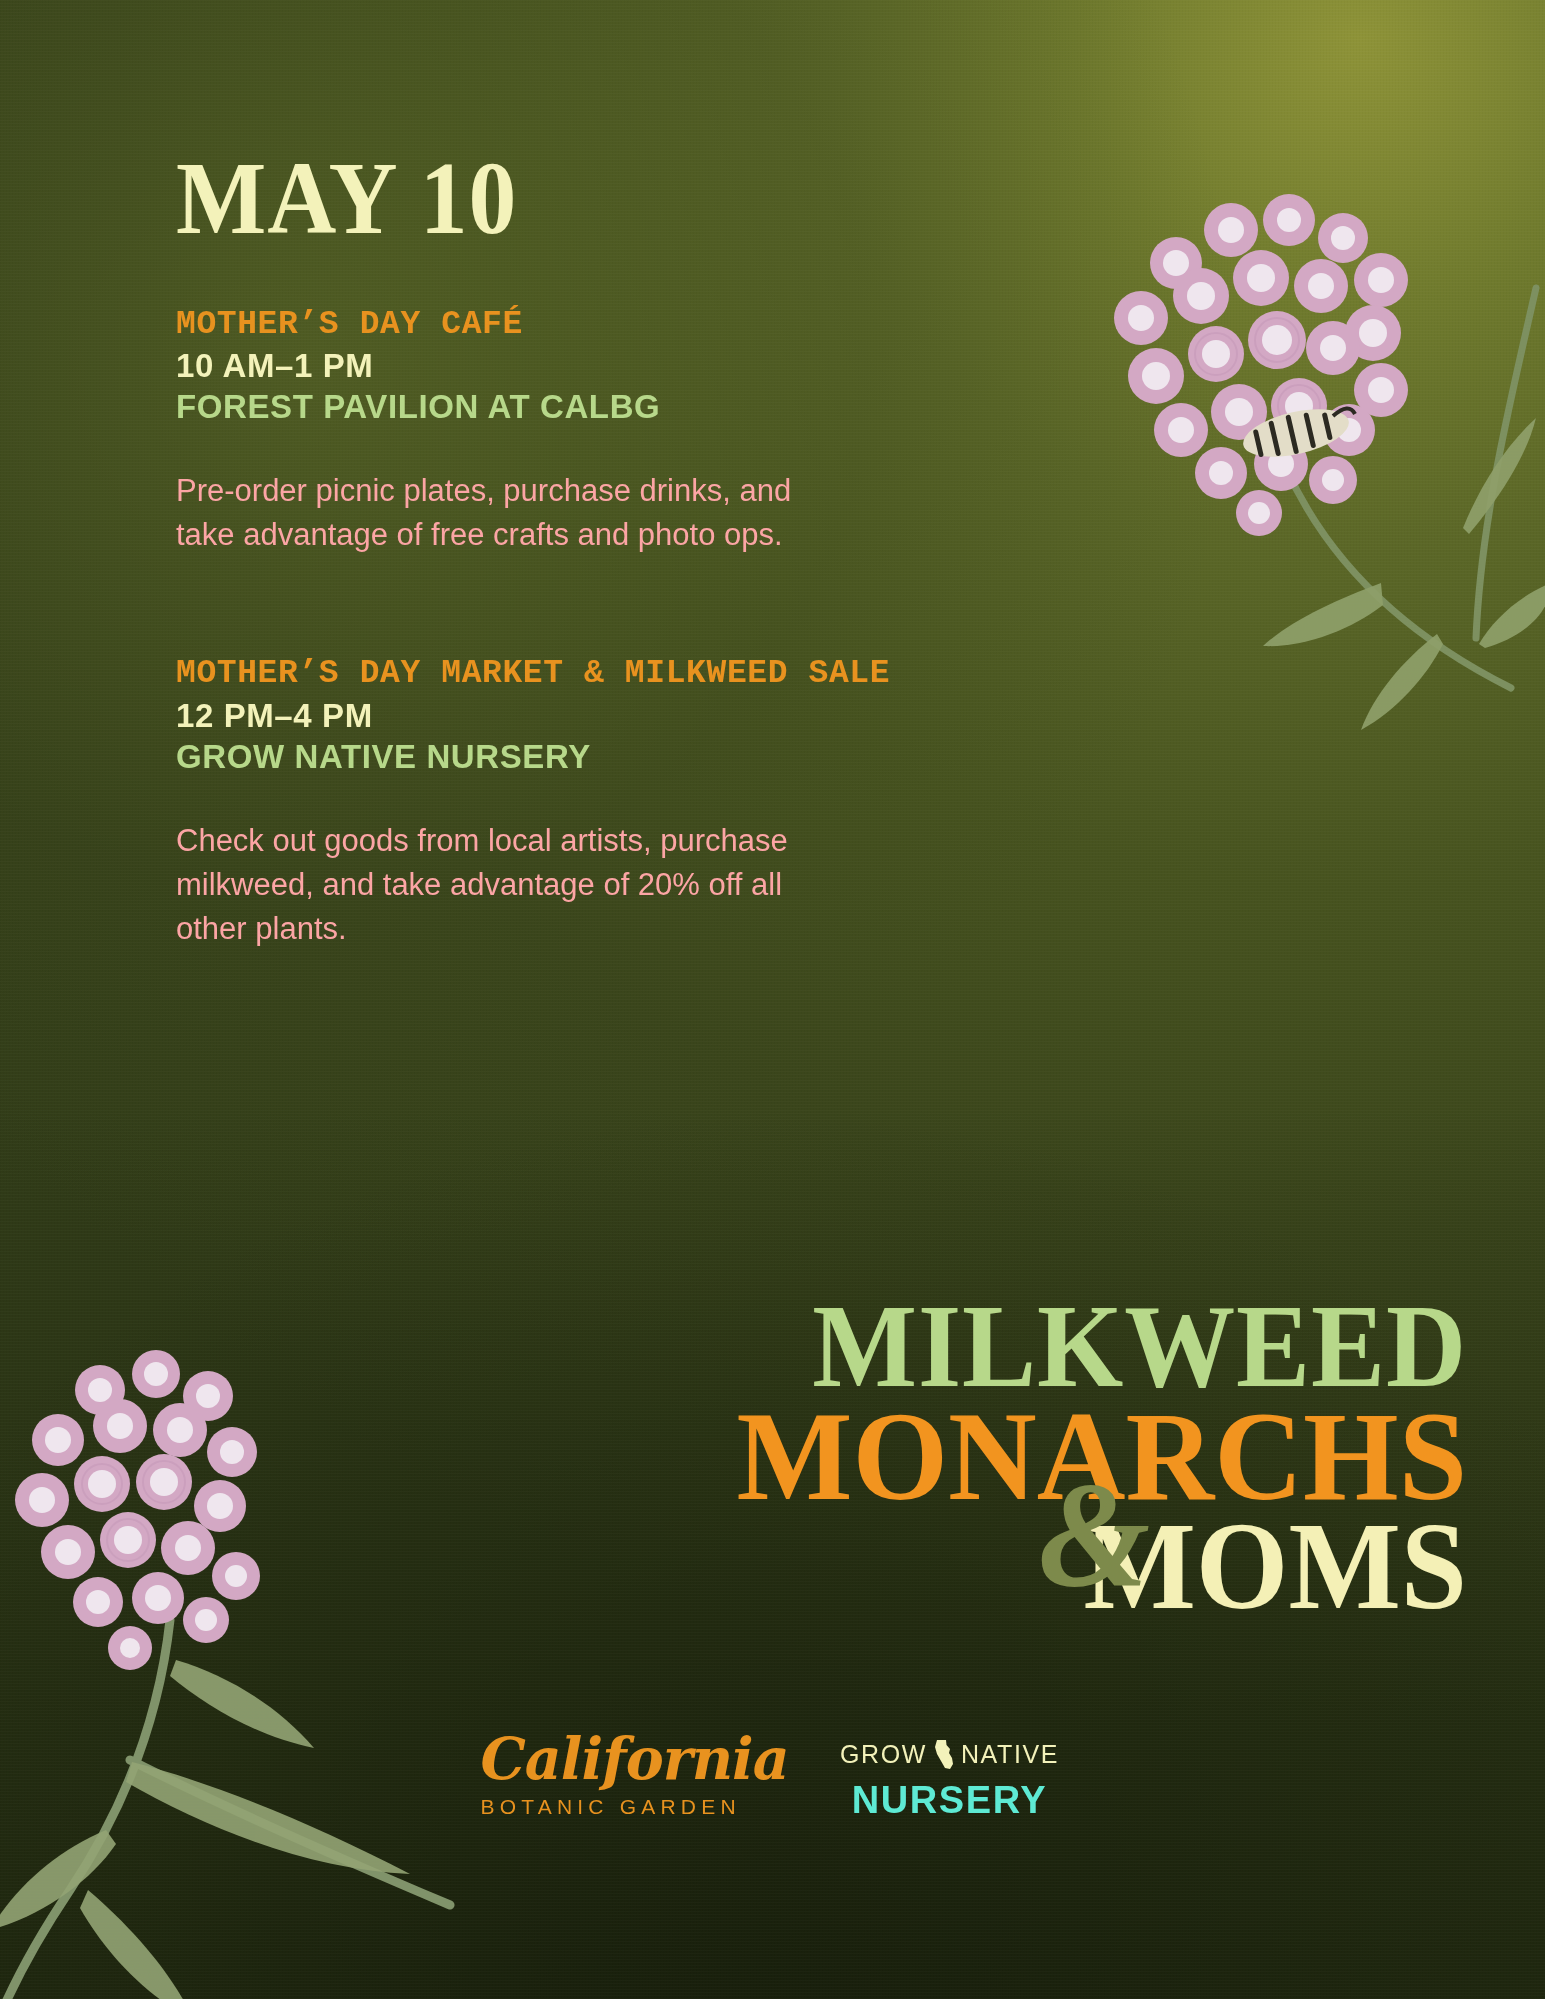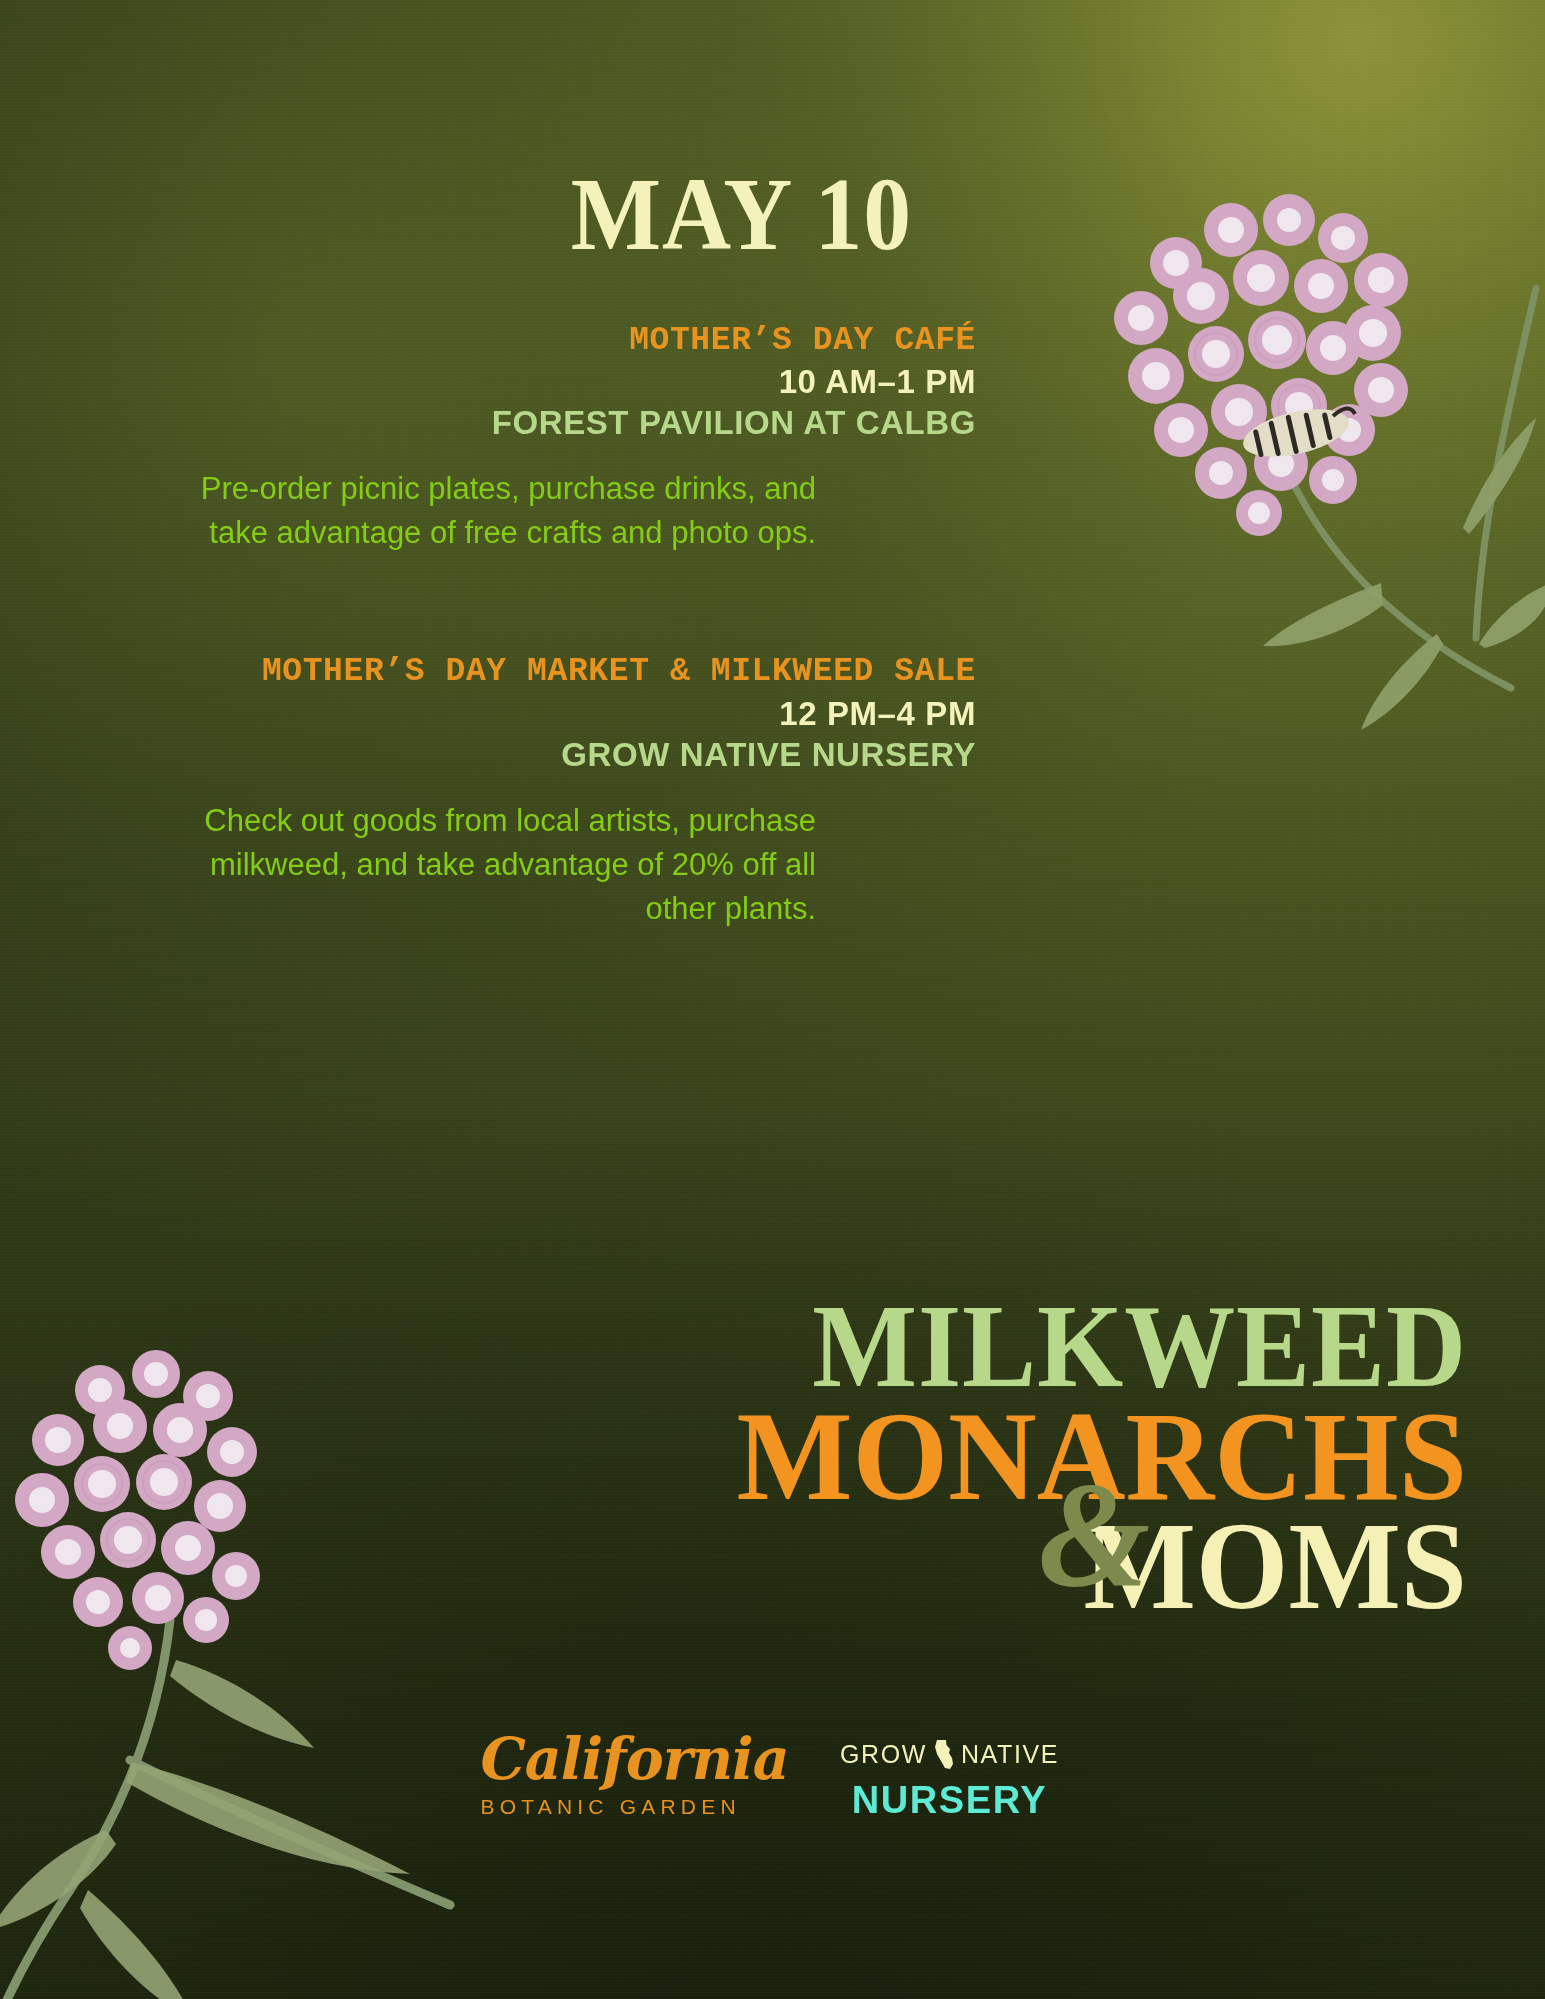--- a/index.html
+++ b/index.html
@@ -27,21 +27,21 @@
       linear-gradient(180deg, rgba(0,0,0,0) 55%, rgba(18,24,9,.55) 100%);
   }
   .grain{
     position:absolute;inset:0;opacity:.055;
     background-image:
       repeating-linear-gradient(0deg, rgba(255,255,255,.35) 0 1px, rgba(0,0,0,0) 1px 3px),
       repeating-linear-gradient(90deg, rgba(0,0,0,.35) 0 1px, rgba(0,0,0,0) 1px 3px);
   }
 
   
-  .content{position:absolute;left:176px;top:16px;width:800px;text-align:right;}
+  .content{position:absolute;left:176px;top:0;width:800px;}
   .date{
     margin-top:150px;
     font-family:"Liberation Serif", serif;
     font-weight:700;
     font-size:104px;
     line-height:.92;
     letter-spacing:1px;
     color:#f3f2ba;
     transform:scaleX(.92);
     transform-origin:left center;
@@ -66,24 +66,24 @@
   }
   .place{
     font-weight:700;
     font-size:33px;
     line-height:1.25;
     letter-spacing:.6px;
     color:#b7d88a;
     text-transform:uppercase;
   }
   .para{
-    margin-top:24px;
+    margin-top:42px;
     font-size:31px;
     line-height:1.42;
-    color:#84cc16;
+    color:#fca5a5;
     font-weight:400;
     max-width:640px;
   }
 
   
   .headline{
     position:absolute;
     left:0;right:78px;
     top:1296px;
     text-align:right;

